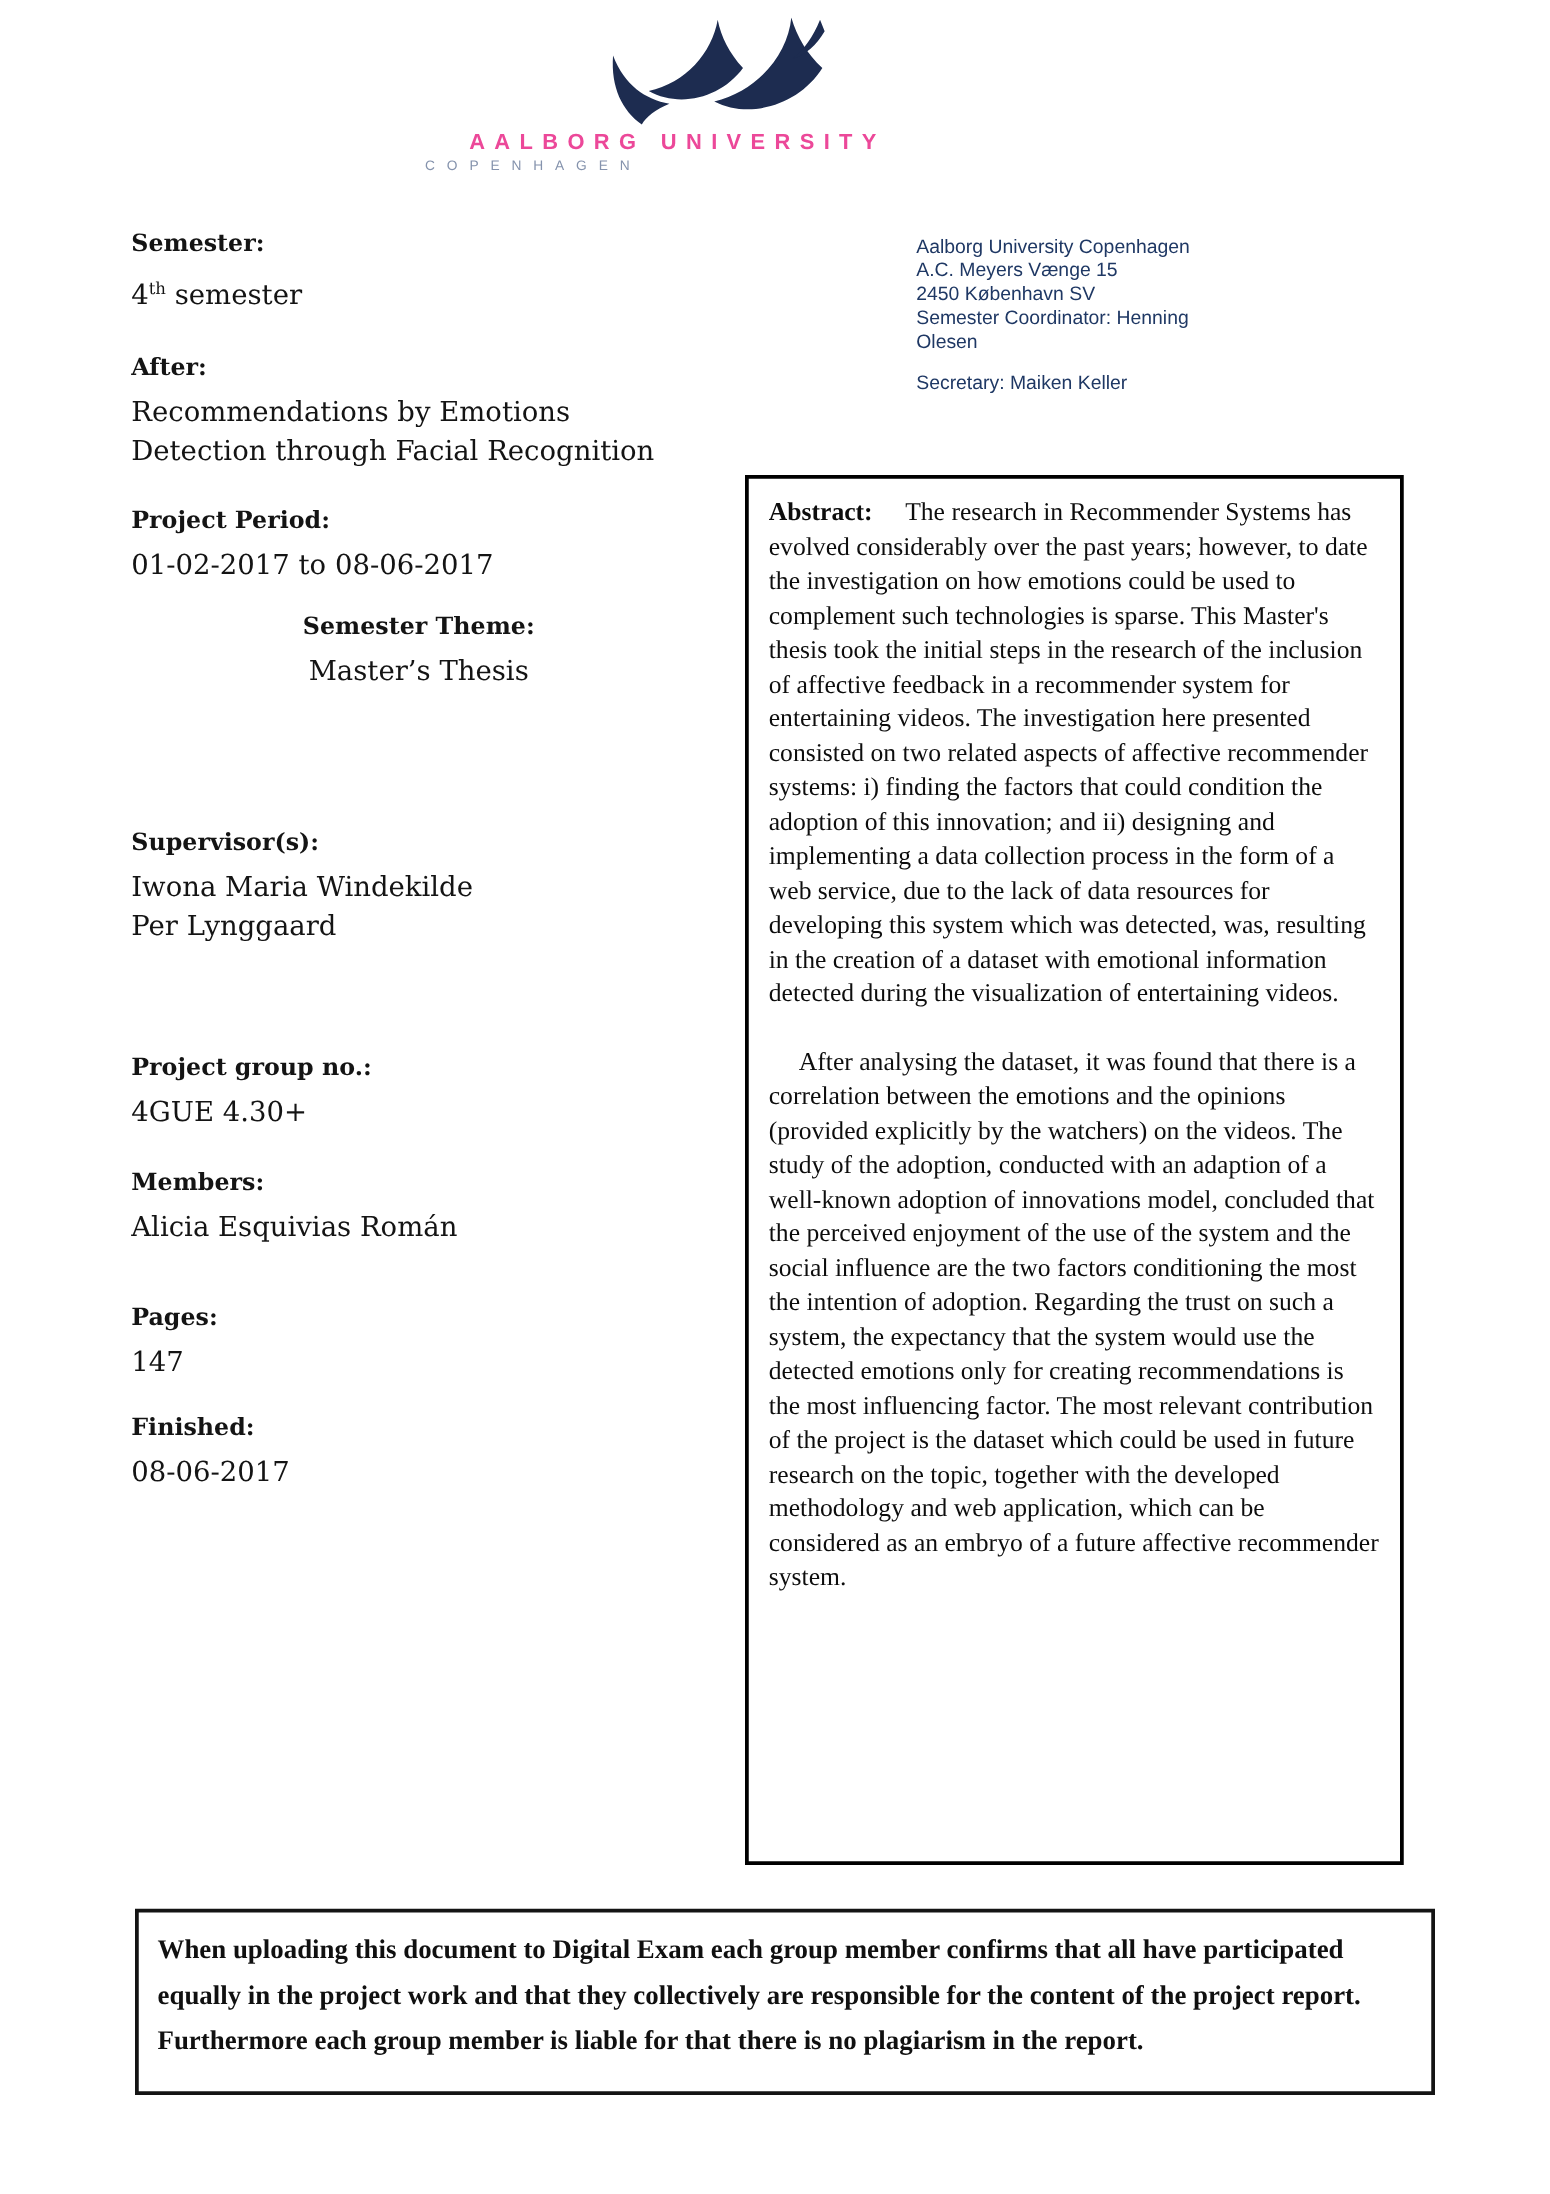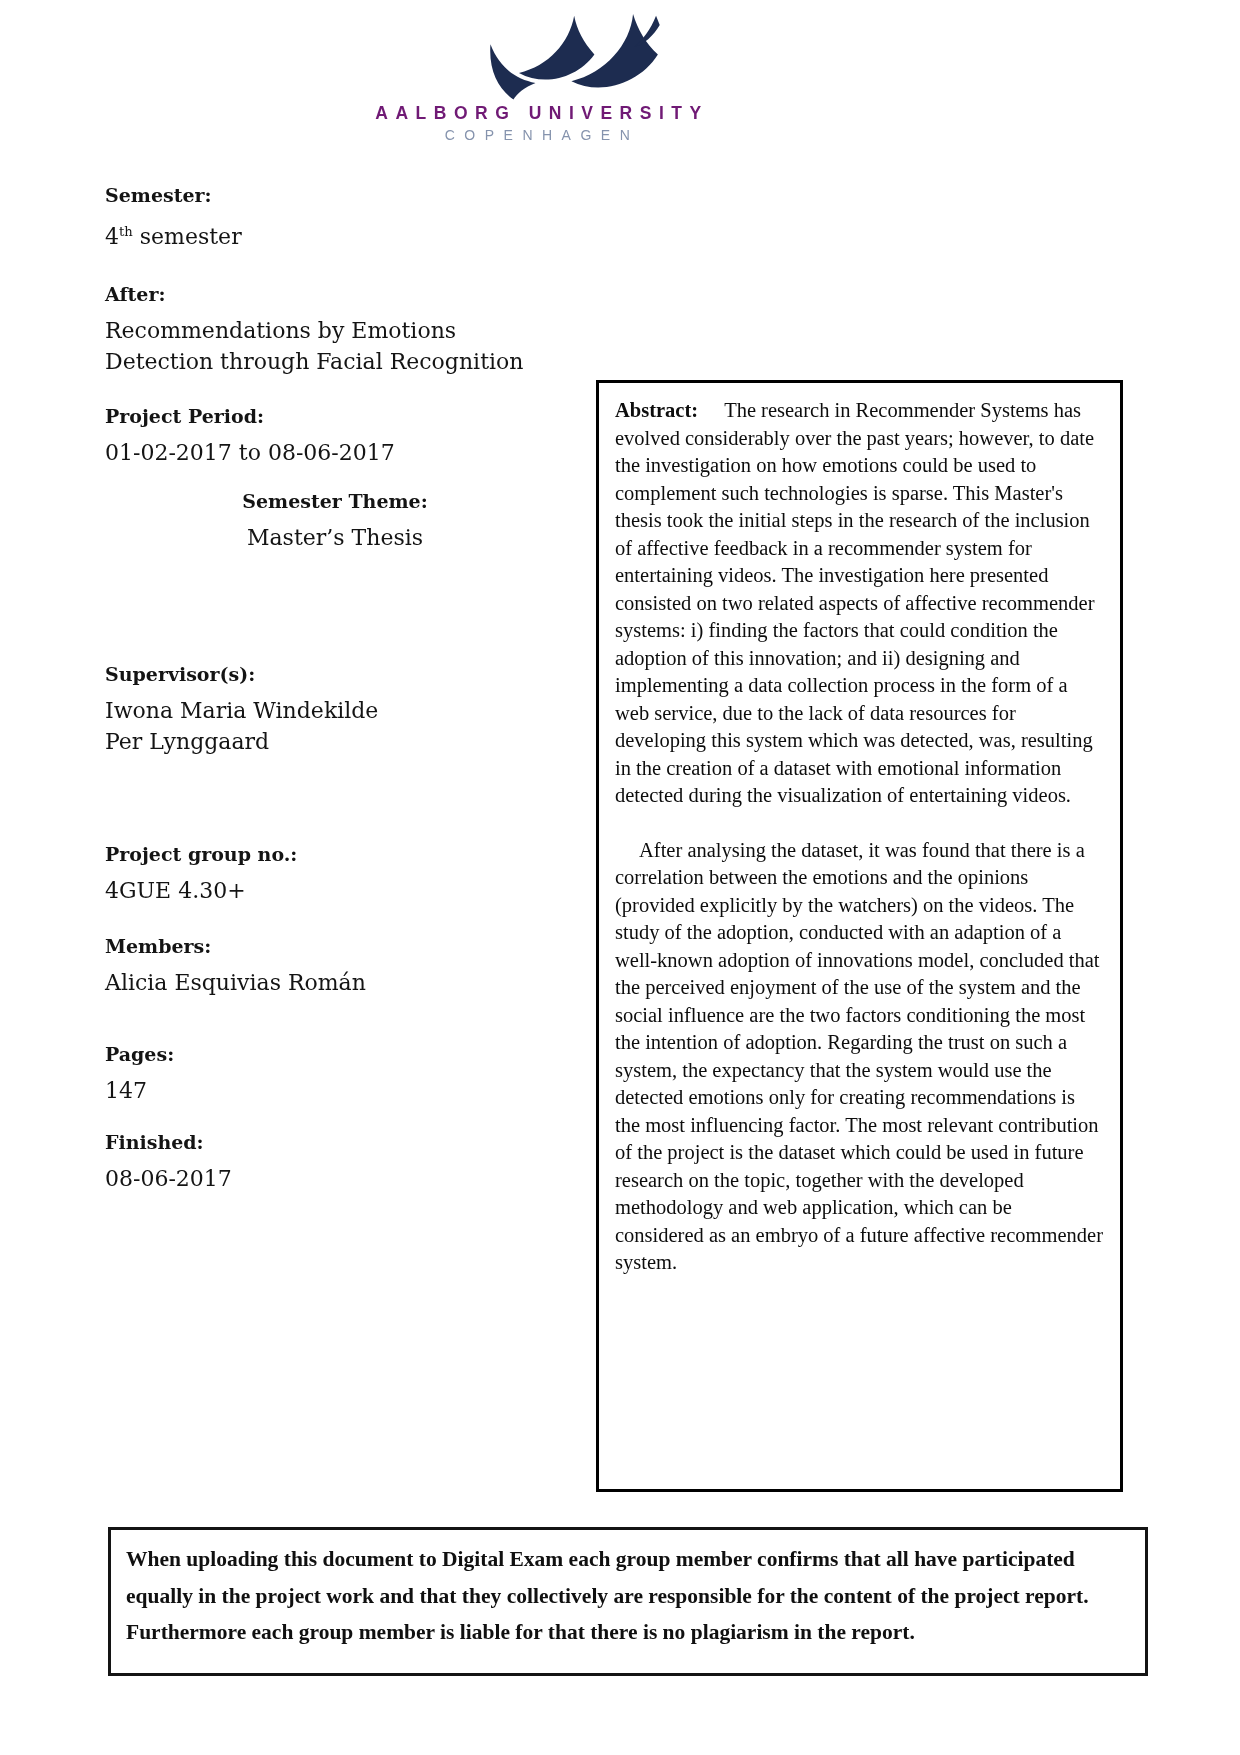--- a/index.html
+++ b/index.html
@@ -19,22 +19,22 @@
   .logo-swoosh { position: absolute; left: 138px; top: 14px; width: 196px; height: 92px; }
   .logo-university {
     position: absolute; left: 0; top: 103px; width: 404px;
     font-family: "Liberation Sans", sans-serif;
     font-weight: bold; font-size: 17.5px; letter-spacing: 7.5px;
     text-align: center; white-space: nowrap;
   }
   .logo-city {
     position: absolute; left: 0; top: 127px; width: 404px;
     font-family: "Liberation Sans", sans-serif;
-    font-weight: normal; font-size: 14px; letter-spacing: 9.5px;
-    text-align: center; white-space: nowrap;
+    font-weight: normal; font-size: 11px; letter-spacing: 9.5px;
+    white-space: nowrap;
   }
 
   
   .field { position: absolute; left: 105px; width: 460px; }
   .field .label { font-weight: bold; font-size: 19px; line-height: 30px; margin-bottom: 6px; }
   .field .value { font-size: 22px; line-height: 31px; }
   .field .value sup { font-size: 60%; vertical-align: super; }
 
   .f-semester       { top: 180px; }
   .f-title          { top: 279px; }
@@ -88,21 +88,21 @@
 
   <div class="logo-block">
     <svg class="logo-swoosh" viewBox="0 0 200 100" xmlns="http://www.w3.org/2000/svg">
       <g fill="#1d2c50">
         <path d="M32,93 C15,81 5,61 7,33 C17,59 35,71 56,75 C44,80 36,86 32,93 Z"></path>
         <path d="M98,2 C93,31 70,57 38,64 C65,79 101,70 120,44 C108,31 101,17 98,2 Z"></path>
         <path d="M162,0 C159,33 132,64 95,73 C126,89 169,76 189,44 C176,32 167,17 162,0 Z"></path>
         <path d="M187,2 C181,17 173,28 163,36 C174,33 184,24 191,12 Z"></path>
       </g>
     </svg>
-    <div class="logo-university" style="color:#701a75">AALBORG UNIVERSITY</div>
+    <div class="logo-university" style="color:#ec4899">AALBORG UNIVERSITY</div>
     <div class="logo-city" style="color:#8593ad">COPENHAGEN</div>
   </div>
 
   <div class="field f-semester">
     <div class="label">Semester:</div>
     <div class="value"><span>4</span><sup>th</sup><span> semester</span></div>
   </div>
 
   <div class="field f-title">
     <div class="label">After:</div>
@@ -139,20 +139,27 @@
   <div class="field f-pages">
     <div class="label">Pages:</div>
     <div class="value">147</div>
   </div>
 
   <div class="field f-finished">
     <div class="label">Finished:</div>
     <div class="value">08-06-2017</div>
   </div>
 
+  <div class="contact" style="color:#1f3864">
+    <div>Aalborg University Copenhagen</div>
+    <div>A.C. Meyers Vænge 15</div>
+    <div>2450 København SV</div>
+    <div>Semester Coordinator: Henning Olesen</div>
+    <div class="secretary">Secretary: Maiken Keller</div>
+  </div>
 
   <div class="abstract-box">
     <p class="p1"><span class="ab-label">Abstract:</span><span class="ab-gap"></span><span>The research in Recommender Systems has evolved considerably over the past years; however, to date the investigation on how emotions could be used to complement such technologies is sparse. This Master's thesis took the initial steps in the research of the inclusion of affective feedback in a recommender system for entertaining videos. The investigation here presented consisted on two related aspects of affective recommender systems: i) finding the factors that could condition the adoption of this innovation; and ii) designing and implementing a data collection process in the form of a web service, due to the lack of data resources for developing this system which was detected, was, resulting in the creation of a dataset with emotional information detected during the visualization of entertaining videos.</span></p>
     <p class="p2">After analysing the dataset, it was found that there is a correlation between the emotions and the opinions (provided explicitly by the watchers) on the videos. The study of the adoption, conducted with an adaption of a well-known adoption of innovations model, concluded that the perceived enjoyment of the use of the system and the social influence are the two factors conditioning the most the intention of adoption. Regarding the trust on such a system, the expectancy that the system would use the detected emotions only for creating recommendations is the most influencing factor. The most relevant contribution of the project is the dataset which could be used in future research on the topic, together with the developed methodology and web application, which can be considered as an embryo of a future affective recommender system.</p>
   </div>
 
   <div class="declaration-box">
     <span>When uploading this document to Digital Exam each group member confirms that all have participated equally in the project work and that they collectively are responsible for the content of the project report. Furthermore each group member is liable for that there is no plagiarism in the report.</span>
   </div>
 

